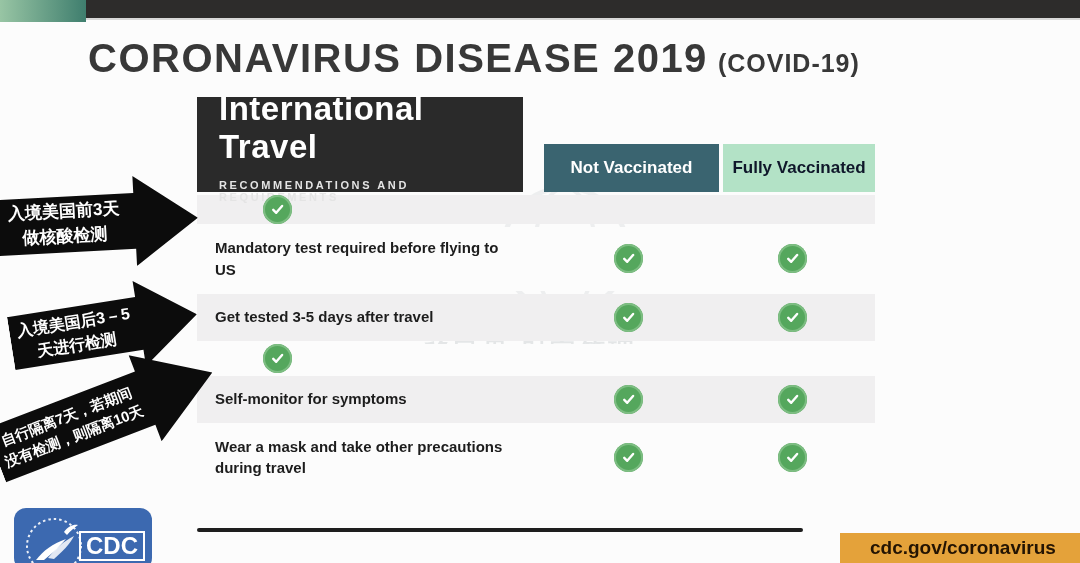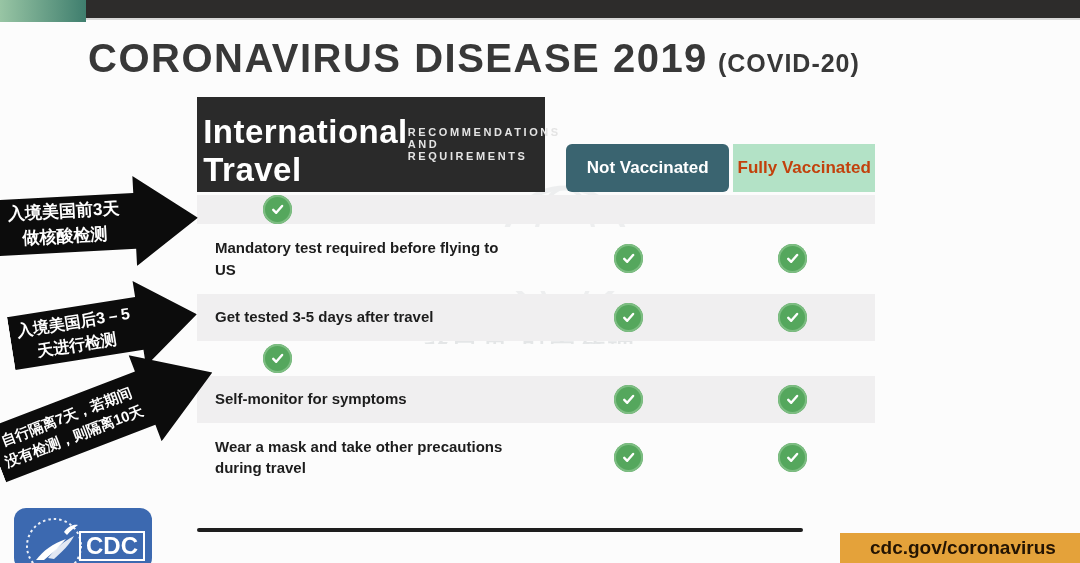--- a/index.html
+++ b/index.html
@@ -23,27 +23,27 @@
     color:#5f7076; pointer-events:none; }
   .wm-globe { opacity:.09; }
   .wm-brand { font-size:27px; font-weight:bold; letter-spacing:5px; opacity:.11; margin-top:-28px; }
   .wm-tagline { font-size:26px; font-weight:bold; letter-spacing:3px; opacity:.15; margin-top:8px; font-family:sans-serif; }
   .wm-cn { font-size:32px; font-weight:bold; letter-spacing:8px; opacity:.13; margin-top:6px; font-family:sans-serif; }
 
   
   .table { position:absolute; left:197px; top:97px; width:678px; }
   .thead { display:flex; align-items:flex-end; height:95px; }
   .hbox { width:348px; height:95px; background:#2a2a2a; color:#fff; padding:16px 0 12px 22px;
-    display:flex; justify-content:center; }
+    display:flex; flex-direction:column; justify-content:center; }
   .hbox-title { font-size:33px; font-weight:600; letter-spacing:.5px; }
   .hbox-sub { font-size:11px; font-weight:bold; letter-spacing:2.6px; color:#e4e4e4; margin-top:13px; }
   .col { height:48px; display:flex; align-items:center; justify-content:center;
     font-size:17px; font-weight:bold; }
-  .col-nv { width:188px; margin-left:21px; background:#3a6470; color:#fff;border-radius:6px; }
-  .col-fv { width:163px; margin-left:4px; background:#b3e2c6; color:#c2410c; }
+  .col-nv { width:188px; margin-left:21px; background:#3a6470; color:#fff; }
+  .col-fv { width:163px; margin-left:4px; background:#b3e2c6; color:#0f172a; }
 
   .tbody { margin-top:3px; }
   .trow { display:flex; align-items:center; margin-bottom:3px; }
   .trow.gray { background:#f0eff0; }
   .trow.white { background:#fcfcfc; }
   .tlabel { flex:0 0 351px; padding:10px 26px 10px 18px; font-size:15px; font-weight:bold;
     color:#1d1d1d; line-height:1.45; min-height:47px; display:flex; align-items:center; }
   .tcell { flex:0 0 161px; display:flex; align-items:center; justify-content:center; }
   .tcell.fv { flex:0 0 166px; }
   .check { width:29px; height:29px; border-radius:50%; background:#55a75d;
@@ -71,21 +71,21 @@
 </head>
 <body>
 
 <div class="stage">
 
   <div class="topbar">
     <div class="topbar-accent"></div>
   </div>
 
   <div class="title">
-    <span class="title-main">CORONAVIRUS DISEASE 2019</span><span class="title-sub">(COVID-20)</span>
+    <span class="title-main">CORONAVIRUS DISEASE 2019</span><span class="title-sub">(COVID-19)</span>
   </div>
 
   <div class="watermark">
     <div class="wm-globe">
       <svg width="140" height="140" viewBox="0 0 140 140">
         <circle cx="70" cy="70" r="62" fill="none" stroke="#5f7076" stroke-width="5"></circle>
         <ellipse cx="70" cy="70" rx="30" ry="62" fill="none" stroke="#5f7076" stroke-width="4"></ellipse>
         <line x1="8" y1="70" x2="132" y2="70" stroke="#5f7076" stroke-width="4"></line>
         <line x1="14" y1="40" x2="126" y2="40" stroke="#5f7076" stroke-width="4"></line>
         <line x1="14" y1="100" x2="126" y2="100" stroke="#5f7076" stroke-width="4"></line>

